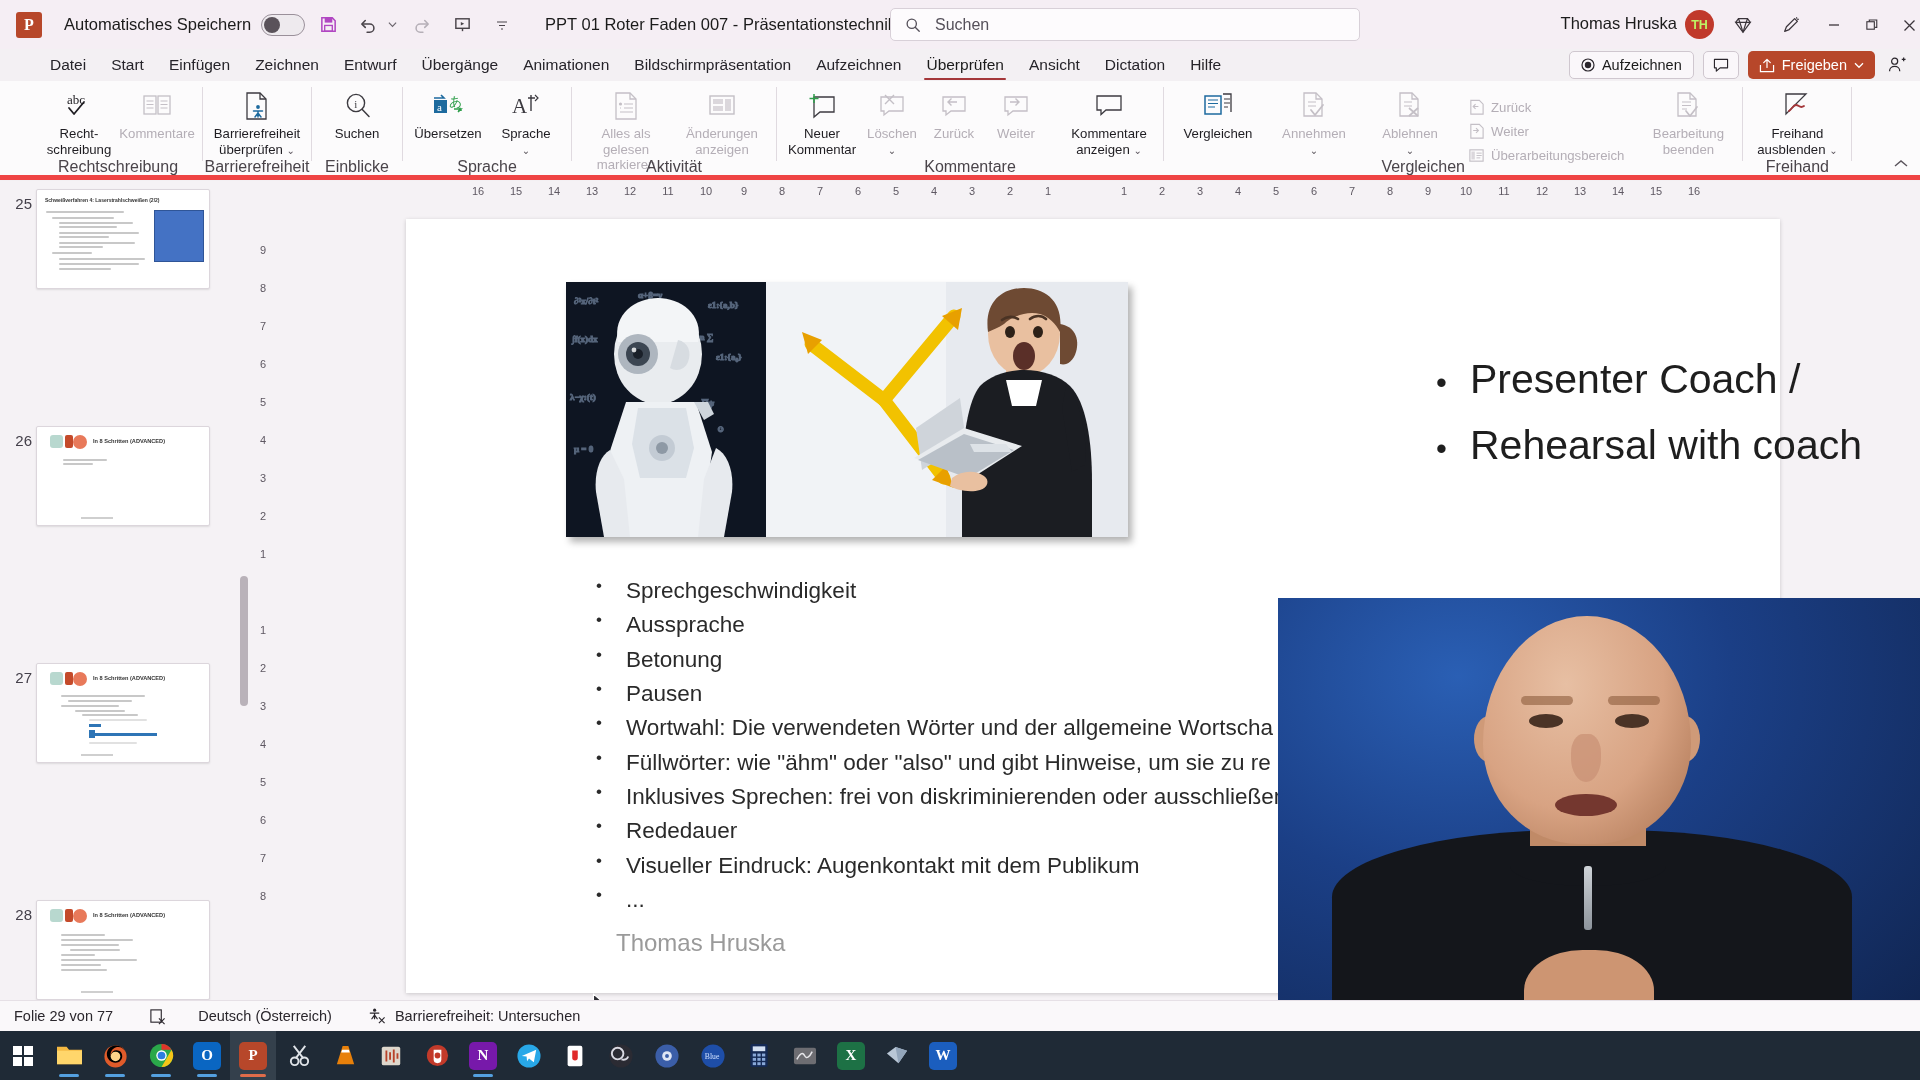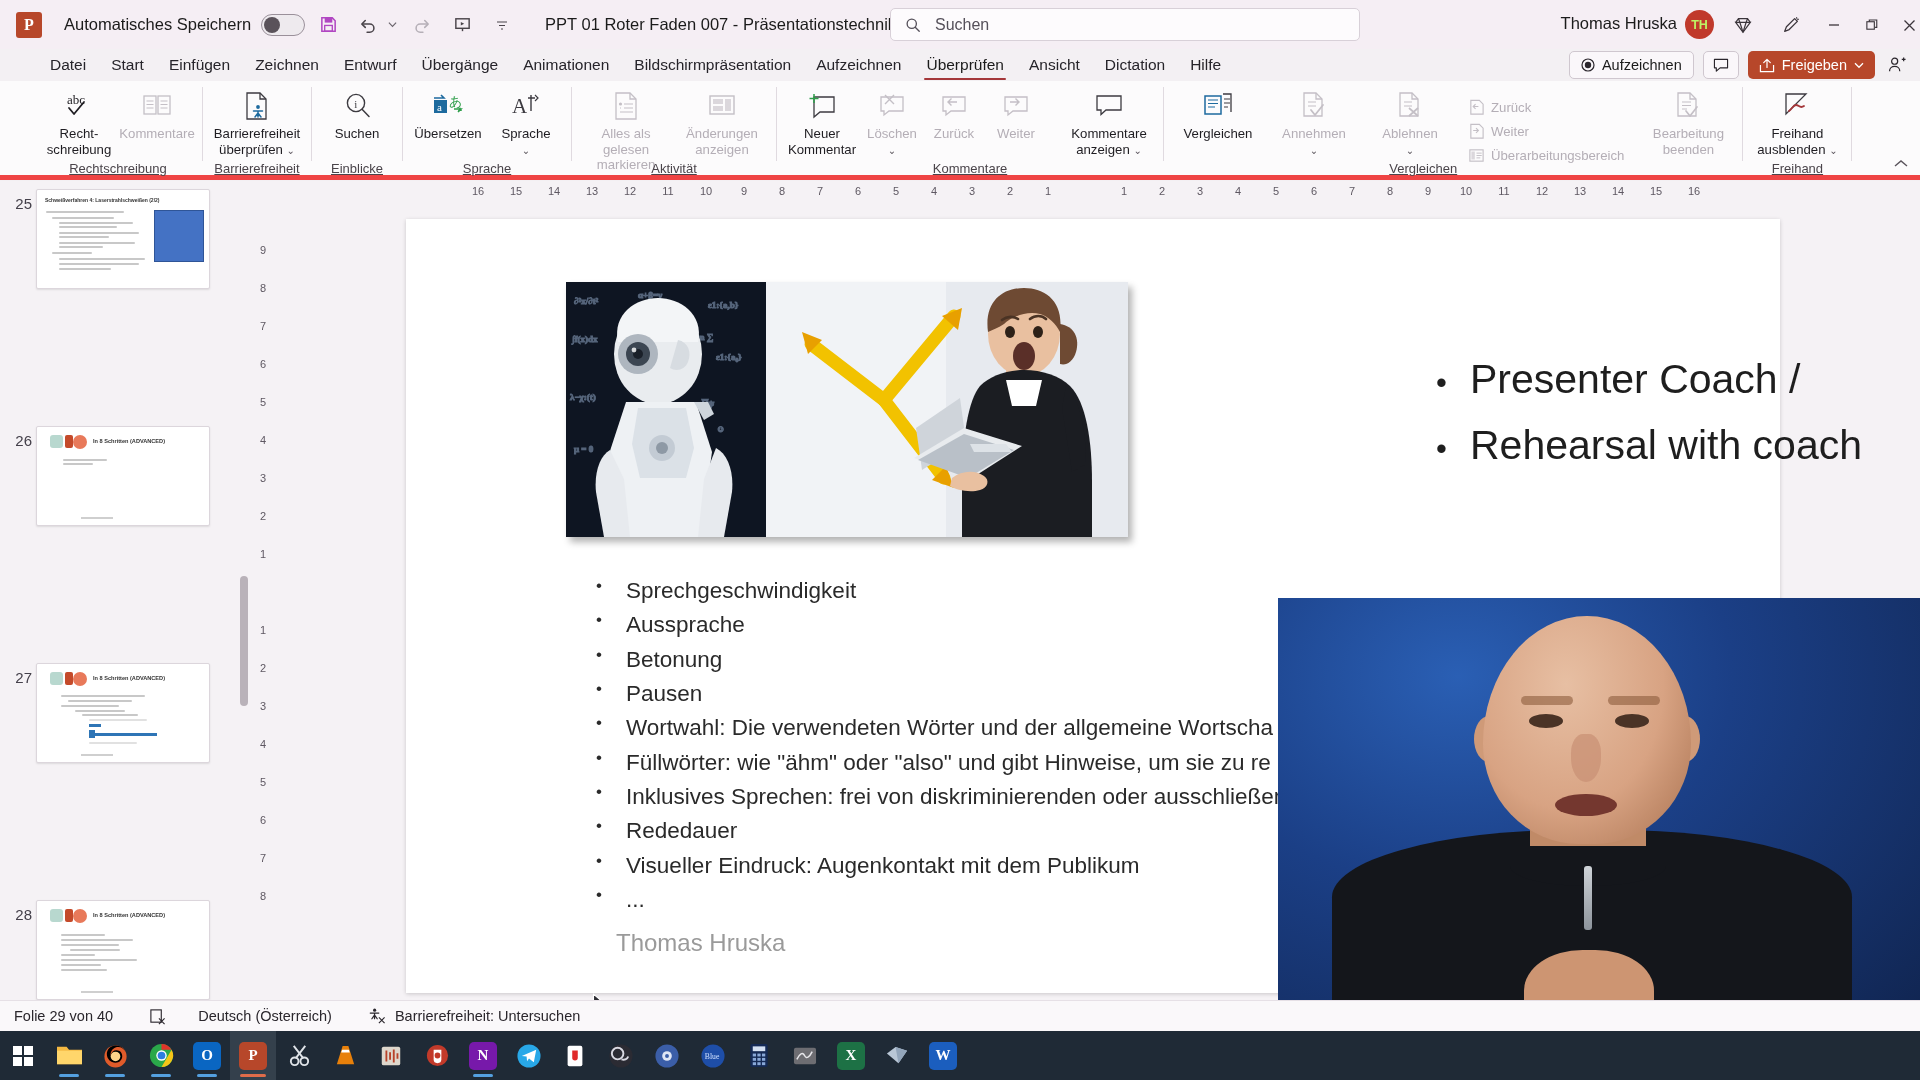--- a/index.html
+++ b/index.html
@@ -84,22 +84,22 @@
   
   .ribbon {
     position: absolute; top: 81px; left: 0; width: 1920px; height: 99px;
     background: #fcfbfc; border-bottom: 5px solid #ef4444;
   }
   .rb-inner { position: relative; height: 100%; display: flex; align-items: flex-start; }
   .rb-group { position: relative; height: 99px; display: flex; flex-direction: column;
     align-items: center; padding: 0 6px; }
   .rb-items { display: flex; align-items: flex-start; height: 76px; padding-top: 4px; }
   .rb-label {
-    font-size: 13px; color: #4a444a; text-align: center; width: 100%;
-    position: absolute; bottom: 4px; left: 0; text-decoration: underline;
+    font-size: 16px; color: #4a444a; text-align: center; width: 100%;
+    position: absolute; bottom: 4px; left: 0;
   }
   .rb-sep { width: 1px; background: #e0dae0; height: 74px; margin-top: 6px; align-self: flex-start;}
   .rb-btn {
     width: 78px; display: flex; flex-direction: column; align-items: center;
     padding-top: 5px; text-align: center;
   }
   .rb-btn .ic { height: 32px; display: flex; align-items: center; justify-content: center; }
   .rb-btn .tx { font-size: 13.2px; color: #1f1d22; line-height: 1.18; margin-top: 4px; }
   .rb-btn.dis .tx { color: #b4aeb6; }
   .rb-btn.wide { width: 96px; }
@@ -933,21 +933,21 @@
     <div class="wc-eye r"></div>
     <div class="wc-nose"></div>
     <div class="wc-mouth"></div>
     <div class="wc-collar"></div>
     <div class="wc-zip"></div>
     <div class="wc-hand"></div>
   </div>
 
   <div class="statusbar">
     <div class="sb-item i1">
-      <span>Folie 29 von 40</span>
+      <span>Folie 29 von 77</span>
     </div>
     <div class="sb-item i2">
       <span>
         <svg width="17" height="17" viewBox="0 0 18 18">
             <rect x="2" y="2" width="11" height="13" fill="none" stroke="#2a262c" stroke-width="1.2"></rect>
             <path d="M10.5 11l6 6M16.5 11l-6 6" stroke="#2a262c" stroke-width="1.2"></path>
           </svg>
       </span>
     </div>
     <div class="sb-item i3">

